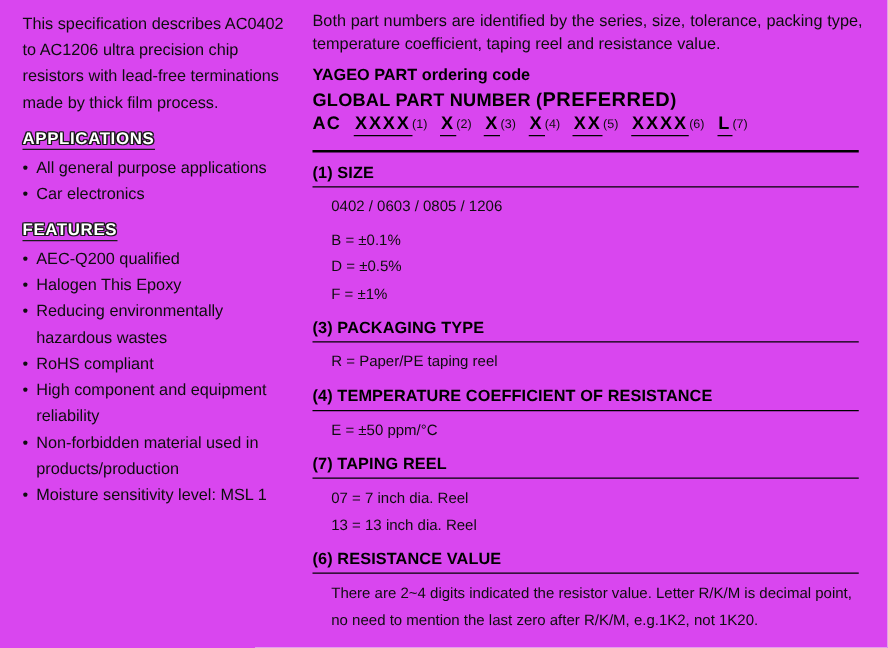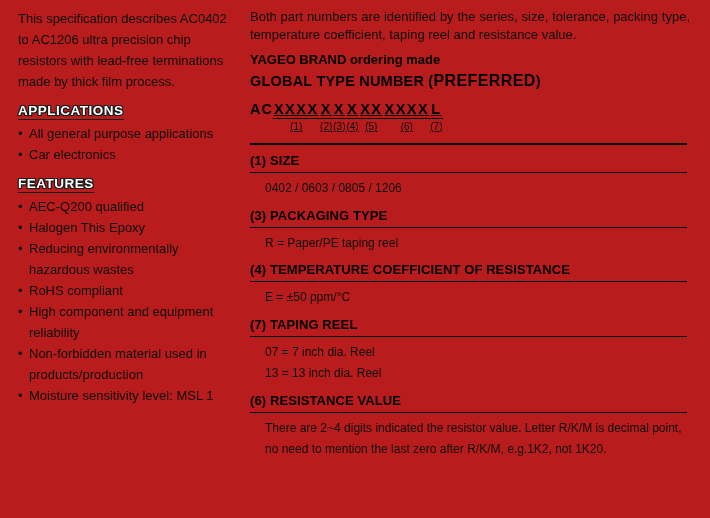--- a/index.html
+++ b/index.html
@@ -1,18 +1,18 @@
 <!DOCTYPE html>
 <html><head>
 <meta charset="utf-8">
 <style>
   * { margin:0; padding:0; box-sizing:border-box; }
   html,body { background:#e8e8e8; }
   .page {
-    position:relative; width:710px; height:518px; background:#b91c1c;
+    position:relative; width:710px; height:518px; background:#d946ef;
     font-family:"Liberation Sans", sans-serif; color:#000;
     overflow:hidden; margin:0 auto;
   }
 
   
   .left-col { position:absolute; left:18px; top:8px; width:210px; }
   .intro-left { font-size:13px; line-height:21px; color:#0d0d0d; }
   .outline-heading {
     display:inline-block;
     font-size:13.5px; font-weight:bold; letter-spacing:.5px;
@@ -32,23 +32,23 @@
   }
   .bullets li::before { content:"•"; position:absolute; left:0; top:0; }
 
   
   .right-col { position:absolute; left:250px; top:8px; width:440px; }
   .intro-right { font-size:13px; line-height:17.5px; text-align:justify; color:#0d0d0d; }
   .ordering { margin-top:9px; font-size:13px; font-weight:bold; }
   .gpn { margin-top:5px; font-size:14.5px; font-weight:bold; letter-spacing:.2px; }
   .gpn .small-caps { font-size:16px; letter-spacing:.4px; }
 
-  .part-code { margin-top:12px; display:flex; align-items:flex-start; gap:0; }
+  .part-code { margin-top:2px; display:flex; align-items:flex-start; gap:10px; }
   .part-code .prefix { font-size:14.5px; font-weight:bold; letter-spacing:1px; line-height:15px; }
-  .pc-group { display:inline-flex; flex-direction:column; align-items:center;text-decoration:underline; }
+  .pc-group { display:inline-flex; flex-direction:row; align-items:flex-start; }
   .pc-group .code {
     font-size:14.5px; font-weight:bold; letter-spacing:1.5px; line-height:15px;
     border-bottom:1.5px solid #000; padding:0 1px 1px 1px;
   }
   .pc-group .idx { font-size:10px; margin-top:2px; color:#0d0d0d; }
 
   .sections { margin-top:11px; border-top:2.5px solid #000; width:437px; }
   .sections section h3 {
     margin-top:8px; font-size:13px; font-weight:bold; letter-spacing:.1px;
     padding-bottom:4px; border-bottom:1.5px solid #000;
@@ -80,23 +80,23 @@
       <li>RoHS compliant</li>
       <li>High component and equipment reliability</li>
       <li>Non-forbidden material used in products/production</li>
       <li>Moisture sensitivity level: MSL 1</li>
     </ul>
   </div>
 
   <div class="right-col">
     <p class="intro-right">Both part numbers are identified by the series, size, tolerance, packing type, temperature coefficient, taping reel and resistance value.</p>
 
-    <p class="ordering">YAGEO BRAND ordering made</p>
+    <p class="ordering">YAGEO PART ordering code</p>
 
-    <p class="gpn"><span>GLOBAL TYPE NUMBER (</span><span class="small-caps">PREFERRED</span><span>)</span></p>
+    <p class="gpn"><span>GLOBAL PART NUMBER (</span><span class="small-caps">PREFERRED</span><span>)</span></p>
 
     <div class="part-code">
       <span class="prefix">AC</span>
       <span class="pc-group">
         <span class="code">XXXX</span>
         <span class="idx">(1)</span>
       </span>
       <span class="pc-group">
         <span class="code">X</span>
         <span class="idx">(2)</span>
@@ -126,20 +126,25 @@
     <div class="sections">
 
       <section>
         <h3>(1) SIZE</h3>
         <div class="content">
           <div class="line">0402 / 0603 / 0805 / 1206</div>
         </div>
       </section>
 
       <section>
+        <div class="content">
+          <div class="line">B  =  ±0.1%</div>
+          <div class="line">D  =  ±0.5%</div>
+          <div class="line">F  =  ±1%</div>
+        </div>
       </section>
 
       <section>
         <h3>(3) PACKAGING TYPE</h3>
         <div class="content">
           <div class="line">R = Paper/PE taping reel</div>
         </div>
       </section>
 
       <section>

